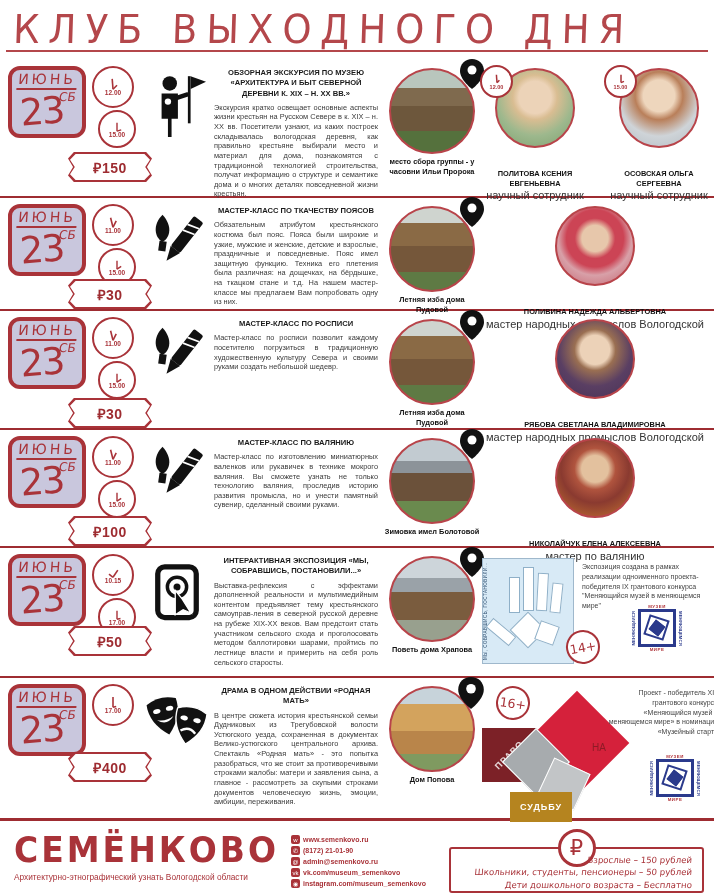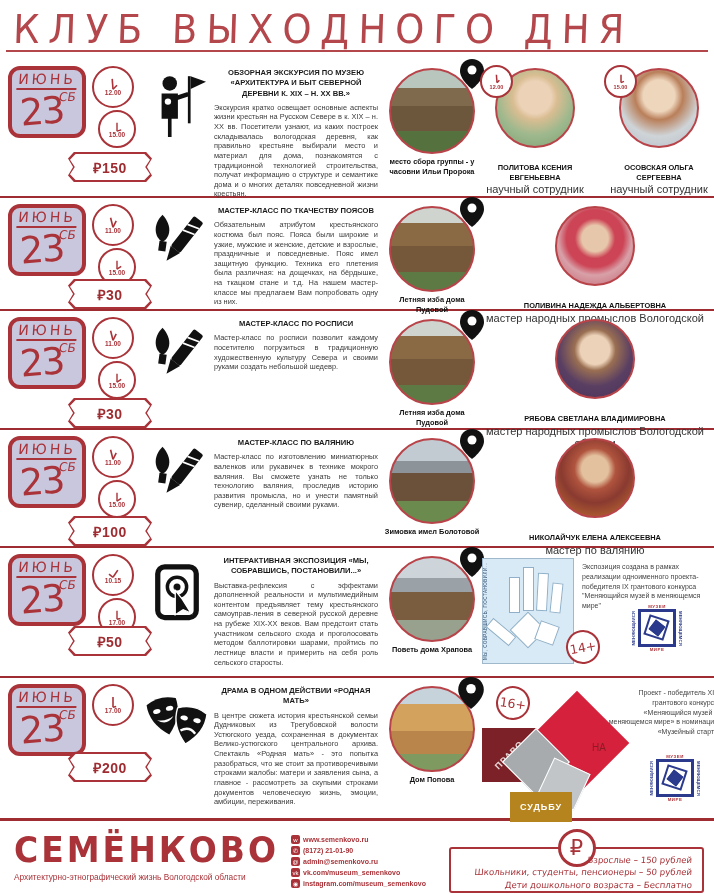--- a/index.html
+++ b/index.html
@@ -53,21 +53,21 @@
   .photo{width:86px; height:86px; border-radius:50%; border:2.5px solid var(--redl); margin:0 auto;}
   .pin{position:absolute; top:-9px; right:-8px;}
   .pcap{font-size:7.4px; font-weight:bold; margin-top:3px; line-height:1.3; color:#111;}
   
   .people{display:flex; justify-content:center; gap:14px; padding-top:2px;}
   .person{width:110px; text-align:center; position:relative;}
   .person.wide{width:225px;}
   .avatar{width:80px; height:80px; border-radius:50%; border:2.5px solid var(--redl); margin:0 auto;}
   .pbadge{position:absolute; left:0px; top:-3px; width:33px; height:33px; border:2px solid var(--red); border-radius:50%; background:#fff; display:flex; flex-direction:column; align-items:center; justify-content:center;}
   .pbadge .t{font-size:5.5px; color:var(--red); font-weight:bold;}
-  .pname{font-size:7.4px; font-weight:bold; margin-top:15px; color:#111; line-height:1.3;}
+  .pname{font-size:7.4px; font-weight:bold; margin-top:21px; color:#111; line-height:1.3;}
   .prole{font-size:11px; color:#333; margin-top:1px;}
   
   .ph-a{background:linear-gradient(180deg,#b9c6bd 0 22%,#7f6a4e 22% 44%,#6d573c 44% 74%,#55713d 74%);}
   .ph-b{background:linear-gradient(180deg,#cfd4cf 0 18%,#8a6a45 18% 46%,#75573a 46% 78%,#5e7a44 78%);}
   .ph-c{background:linear-gradient(180deg,#c2cbd1 0 26%,#8c9399 26% 40%,#6b513a 40% 74%,#6a8a4e 74%);}
   .ph-d{background:linear-gradient(180deg,#cdd5da 0 24%,#9aa2a8 24% 42%,#7a5c3e 42% 76%,#98a08e 76%);}
   .ph-e{background:linear-gradient(180deg,#c7d3da 0 20%,#d3a35d 20% 52%,#b9854a 52% 80%,#7f9a60 80%);}
   .av-1{background:radial-gradient(circle at 50% 36%,#ecd3b8 0 26%,#d9bd92 36%,#9db88d 62%,#7da06f);}
   .av-2{background:radial-gradient(circle at 50% 34%,#eed6bd 0 25%,#b97f5a 38%,#cfd4d8 64%,#b4bdc4);}
   .av-3{background:radial-gradient(circle at 50% 40%,#e7c7ab 0 22%,#cc4455 34% 48%,#d8a0a8 62%,#c2606b);}
@@ -507,21 +507,21 @@
     </div>
     <div class="ck ck1">
         <svg width="16" height="13" viewBox="0 0 20 16">
           <line x1="10" y1="14" x2="10" y2="1" stroke="#a93339" stroke-width="2"></line>
           <line x1="10" y1="14" x2="14" y2="13" stroke="#a93339" stroke-width="2"></line>
         </svg>
         <span class="t">17.00</span>
       </div>
     <div class="price">
         <div class="ptag">
-          <div class="ptag-in">₽200</div>
+          <div class="ptag-in">₽400</div>
         </div>
       </div>
   </div>
   <div class="col-icon">
     <svg width="62" height="58" viewBox="0 0 66 58">
       <g transform="rotate(-14 20 24)">
         <path d="M4 8 Q20 0 36 8 Q38 28 20 44 Q2 28 4 8 Z" fill="#111"></path>
         <ellipse cx="13" cy="17" rx="4" ry="2.5" fill="#fff"></ellipse>
           <ellipse cx="27" cy="17" rx="4" ry="2.5" fill="#fff"></ellipse>
         <path d="M11 26 Q20 35 29 26 Q20 30 11 26 Z" fill="#fff"></path>
@@ -574,21 +574,21 @@
         <div class="mm-side">МЕНЯЮЩЕМСЯ</div>
       </div>
       <div class="mm-word">МИРЕ</div>
     </div>
   </div>
 </div>
 
 <div class="footer">
   <div>
     <div class="brand">СЕМЁНКОВО</div>
-    <div class="brand-sub">Архитектурно-этнографический жизнь Вологодской области</div>
+    <div class="brand-sub">Архитектурно-этнографический узнать Вологодской области</div>
   </div>
   <div class="fcontacts">
     <div class="citem">
         <span class="cicon">w</span>
         <span class="ctxt">www.semenkovo.ru</span>
       </div>
     <div class="citem">
         <span class="cicon">✆</span>
         <span class="ctxt">(8172) 21-01-90</span>
       </div>

